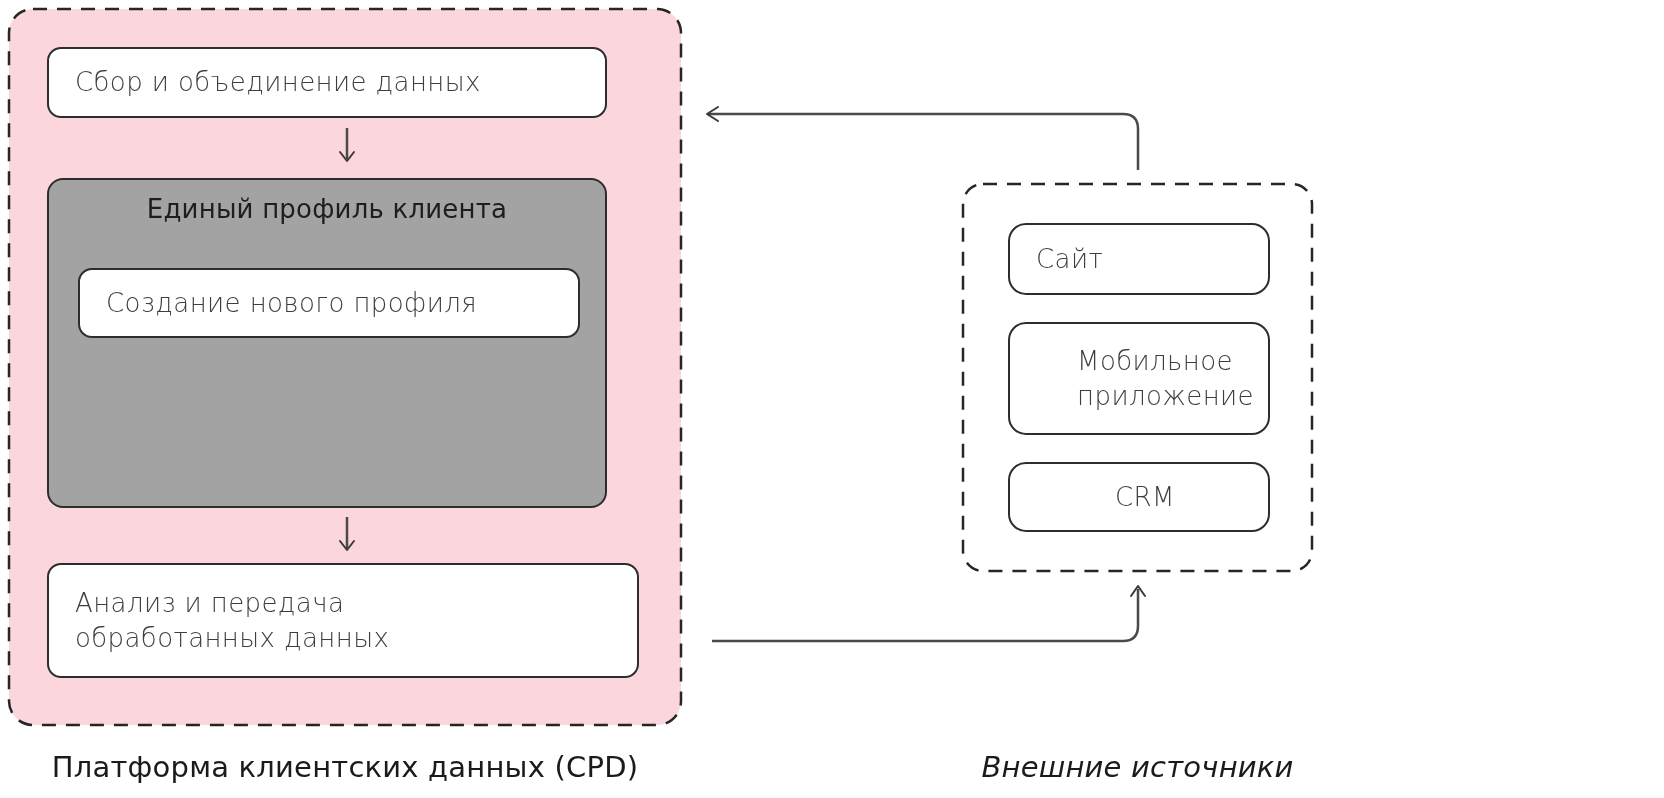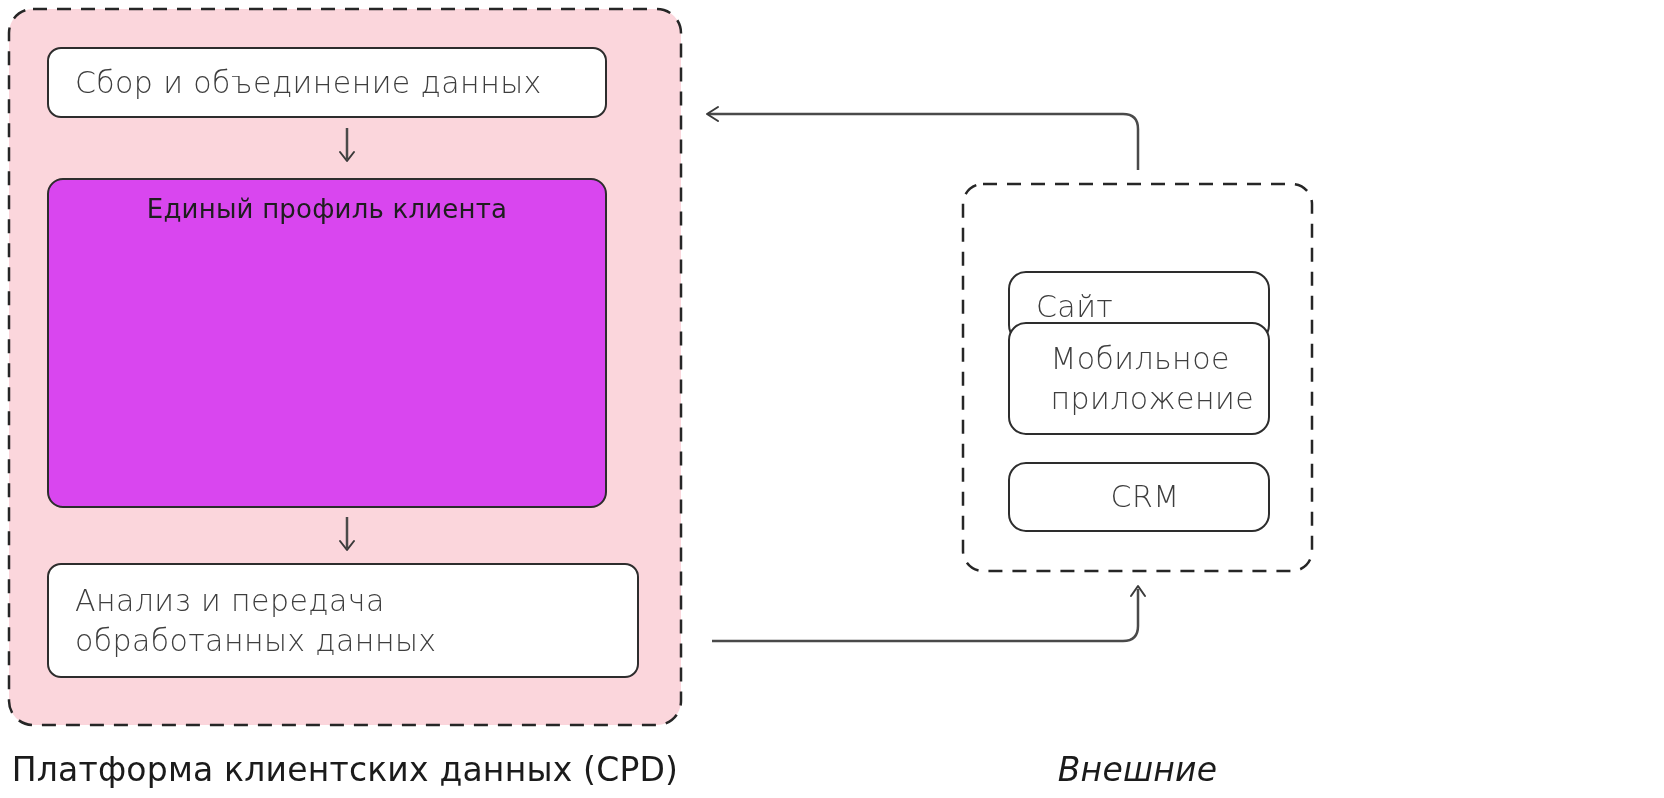--- a/index.html
+++ b/index.html
@@ -17,49 +17,49 @@
     border:2px solid #2d2d2d;
     border-radius:14px;
     display:flex;
     align-items:center;
     box-sizing:border-box;
     z-index:2;
   }
   .node .lbl{
     padding-left:26px;
     padding-right:14px;
-    font-size:30px;
+    font-size:26px;
     font-weight:300;
     color:#3e3e3e;
     letter-spacing:0.4px;
     line-height:1.32;
     white-space:pre-line;
   }
   .group-solid{
     position:absolute;
-    background:#d946ef;
+    background:#a3a3a3;
     border:2px solid #2d2d2d;
     border-radius:16px;
     box-sizing:border-box;
     z-index:1;
   }
   .group-title{
     position:absolute;
     left:0;right:0;top:14px;
     text-align:center;
     font-size:26px;
     font-weight:400;
     color:#1e1e1e;
     letter-spacing:0.2px;
     z-index:2;
   }
   .caption{
     position:absolute;
     text-align:center;
-    font-size:33px;
+    font-size:29px;
     font-weight:400;
     color:#1b1b1b;
     letter-spacing:0.2px;
     z-index:2;
   }
   svg .wire{stroke:#4a4a4a;stroke-width:2.5;fill:none;}
   svg .head{stroke:#3a3a3a;stroke-width:2;fill:none;stroke-linecap:round;stroke-linejoin:round;}
   svg .dashbox{stroke:#262626;stroke-width:2.5;stroke-dasharray:14 10;}
 </style>
 </head>
@@ -85,30 +85,33 @@
     <path class="wire" d="M712 641 H1123 Q1138 641 1138 626 V589"></path>
     <path class="head" d="M1131 596 L1138 586 L1145 596"></path>
   </svg>
 
   <div class="node" style="left:47px;top:47px;width:560px;height:71px;">
     <span class="lbl">Сбор и объединение данных</span>
   </div>
 
   <div class="group-solid" style="left:47px;top:178px;width:560px;height:330px;">
     <div class="group-title">Единый профиль клиента</div>
+    <div class="node" style="left:29px;top:88px;width:502px;height:70px;">
+      <span class="lbl">Создание нового профиля</span>
+    </div>
   </div>
 
   <div class="node" style="left:47px;top:563px;width:592px;height:115px;">
     <span class="lbl">Анализ и передача
 обработанных данных</span>
   </div>
 
   <div class="caption" style="left:8px;top:750px;width:674px;">Платформа клиентских данных (CPD)</div>
 
-  <div class="node" style="left:1008px;top:223px;width:262px;height:72px;border-radius:18px;margin-top:48px;">
+  <div class="node" style="left:1008px;top:223px;width:262px;height:72px;border-radius:18px;">
     <span class="lbl">Сайт</span>
   </div>
   <div class="node" style="left:1008px;top:322px;width:262px;height:113px;border-radius:18px;justify-content:flex-end;">
     <span class="lbl">Мобильное
 приложение</span>
   </div>
   <div class="node" style="left:1008px;top:462px;width:262px;height:70px;border-radius:18px;justify-content:center;">
     <span class="lbl">CRM</span>
   </div>
 

